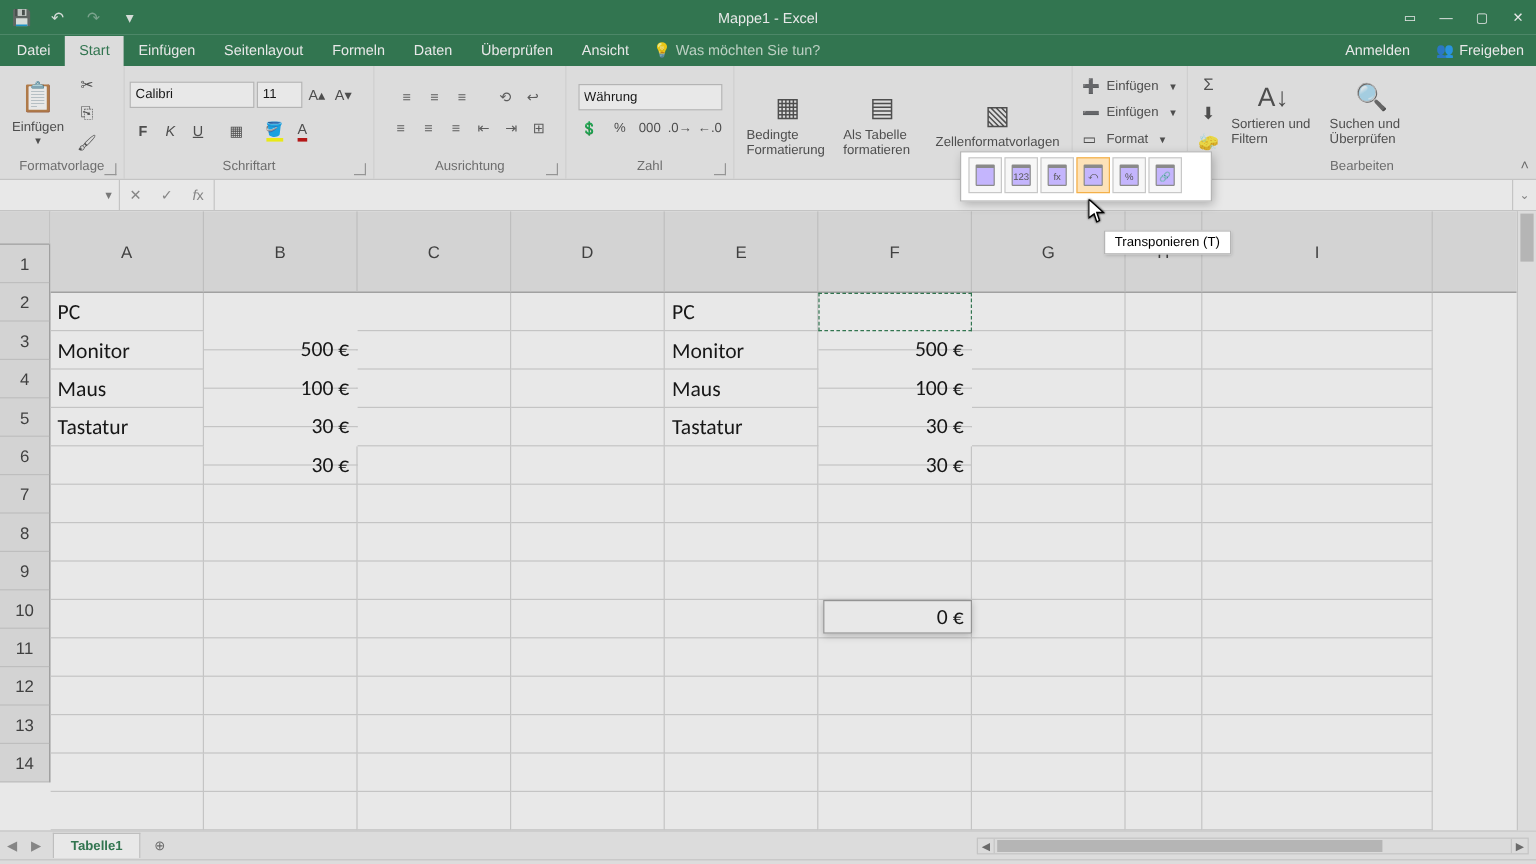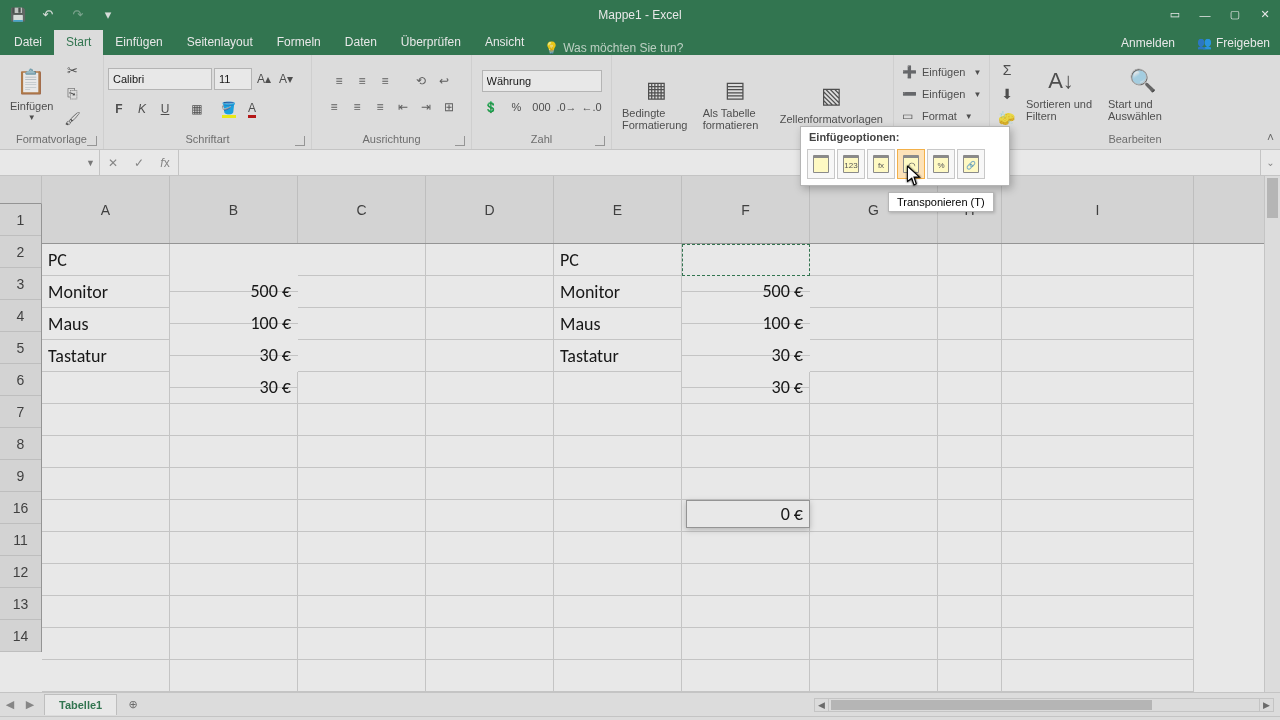--- a/index.html
+++ b/index.html
@@ -9,21 +9,21 @@
 .titlebar { height: 29px; background: #217346; display: flex; align-items: center; color: #fff; position: relative; }
 .titlebar .qat { display: flex; align-items: center; gap: 2px; padding: 0 4px; }
 .titlebar .qat .q { width: 28px; height: 26px; display: flex; align-items: center; justify-content: center; font-size: 13px; opacity: .9; }
 .titlebar .qat .q.disabled { opacity: .4; }
 .titlebar .title { position: absolute; left: 50%; transform: translateX(-50%); font-size: 12px; }
 .titlebar .wincontrols { margin-left: auto; display: flex; }
 .titlebar .wincontrols .wc { width: 30px; height: 29px; display: flex; align-items: center; justify-content: center; font-size: 11px; }
 .titlebar .wincontrols .wc.close { width: 30px; }
 
 
-.ribbon-tabs { height: 26px; background: #217346; display: flex; align-items: flex-end; padding-left: 2px; font-size: 12px; }
+.ribbon-tabs { height: 26px; background: #217346; display: flex; align-items: center; padding-left: 2px; font-size: 12px; }
 .ribbon-tabs .tab { padding: 5px 12px 6px 12px; color: #fff; cursor: pointer; }
 .ribbon-tabs .tab.file { background: transparent; }
 .ribbon-tabs .tab.active { background: #f1f1f1; color: #217346; }
 .ribbon-tabs .tellme { color: #c9e1d1; margin-left: 8px; display: flex; align-items: center; gap: 4px; }
 .ribbon-tabs .tellme .bulb { font-size: 12px; }
 .ribbon-tabs .spacer { flex: 1; }
 .ribbon-tabs .signin { color: #fff; padding: 5px 12px; }
 .ribbon-tabs .share { color: #fff; padding: 5px 10px; display: flex; align-items: center; gap: 4px; }
 
 
@@ -105,21 +105,21 @@
 
 .vscroll { width:16px; background:#f1f1f1; border-left:1px solid #d4d4d4; position:relative;}
 .vscroll .thumb{ position:absolute; top:2px; left:2px; right:2px; height:40px; background:#c1c1c1;}
 
 
 .popup { position:absolute; background:#fff; border:1px solid #b5b5b5; box-shadow: 2px 3px 8px rgba(0,0,0,.25); font-size:11px; z-index:50;}
 .popup .ptitle { padding:4px 8px 2px 8px; font-weight:bold; color:#444;}
 .popup .prow { display:flex; gap:2px; padding:4px 6px 6px 6px;}
 .popup .pbtn { width:28px; height:30px; border:1px solid #c8c8c8; background:#f7f7f7; display:flex; flex-direction:column; align-items:center; justify-content:center; font-size:9px; position:relative;}
 .popup .pbtn.active { border:1px solid #f3b049; background:#fde2b8;}
-.popup .pbtn .clip { width:16px; height:18px; background:#fef9c3; border:1px solid #8a8a8a; border-top:3px solid #8a8a8a; border-radius:1px; display:flex;align-items:center;justify-content:center; font-size:8px; color:#555;}
+.popup .pbtn .clip { width:16px; height:18px; background:#c4b5fd; border:1px solid #8a8a8a; border-top:3px solid #8a8a8a; border-radius:1px; display:flex;align-items:center;justify-content:center; font-size:8px; color:#555;}
 .tooltip { position:absolute; background:#fff; border:1px solid #b5b5b5; padding:3px 8px; font-size:11px; white-space:nowrap; box-shadow:1px 1px 3px rgba(0,0,0,.2); z-index:60;}
 
 
 .sheettabs { height:24px; border-top:1px solid #d4d4d4; display:flex; align-items:center; background:#f1f1f1; font-size:11px;}
 .sheettabs .navbtn{ width:20px; text-align:center; color:#888;}
 .sheettabs .tabst { display:flex; align-items:center; margin-left:4px;}
 .sheettabs .stab { padding:4px 14px; background:#fff; border:1px solid #ccc; border-bottom:none; font-weight:bold; color:#217346;}
 .sheettabs .addtab{ width:20px; height:20px; display:flex;align-items:center;justify-content:center; margin-left:6px; color:#666; border:1px solid transparent;}
 .sheettabs .hsb { flex:1; margin:0 6px; height:14px; background:#efefef; border:1px solid #d4d4d4; position:relative;}
 .sheettabs .hsb .hthumb{ position:absolute; left:2px; top:1px; bottom:1px; width:70%; background:#c1c1c1;}
@@ -305,21 +305,21 @@
         <div class="eic">Σ</div>
         <div class="eic">⬇</div>
         <div class="eic">🧽</div>
       </div>
       <div class="style-big">
         <div class="ic">A↓</div>
         <span style="max-width:70px">Sortieren und Filtern</span>
       </div>
       <div class="style-big">
         <div class="ic">🔍</div>
-        <span style="max-width:70px">Start und Auswählen</span>
+        <span style="max-width:70px">Suchen und Überprüfen</span>
       </div>
     </div>
     <div class="glabel">Bearbeiten</div>
   </div>
   <div class="ribbon-collapse">˄</div>
 </div>
 
 <div class="fbar">
   <div class="namebox">
       <span></span>
@@ -340,21 +340,21 @@
     <div class="rowheads">
       <div class="rh">1</div>
       <div class="rh">2</div>
       <div class="rh">3</div>
       <div class="rh">4</div>
       <div class="rh">5</div>
       <div class="rh">6</div>
       <div class="rh">7</div>
       <div class="rh">8</div>
       <div class="rh">9</div>
-      <div class="rh">16</div>
+      <div class="rh">10</div>
       <div class="rh">11</div>
       <div class="rh">12</div>
       <div class="rh">13</div>
       <div class="rh">14</div>
     </div>
   </div>
   <div style="flex:1; display:flex; flex-direction:column; overflow:hidden;">
     <div class="colheads">
       <div class="ch cA">A</div>
       <div class="ch cB">B</div>
@@ -552,21 +552,20 @@
   </div>
 </div>
 
 <div class="statusbar">
   
 </div>
 
 <div class="dim"></div>
 
 <div class="popup" style="left:800px; top:126px; width:210px;">
-  <div class="ptitle">Einfügeoptionen:</div>
   <div class="prow">
     <div class="pbtn">
         <div class="clip"></div>
       </div>
     <div class="pbtn">
         <div class="clip">123</div>
       </div>
     <div class="pbtn">
         <div class="clip">fx</div>
       </div>
@@ -574,19 +573,19 @@
         <div class="clip">⤺</div>
       </div>
     <div class="pbtn">
         <div class="clip">%</div>
       </div>
     <div class="pbtn">
         <div class="clip">🔗</div>
       </div>
   </div>
 </div>
-<div class="tooltip" style="left:888px; top:192px;">Transponieren (T)</div>
+<div class="tooltip" style="left:920px; top:192px;">Transponieren (T)</div>
 
 <div class="cursor" style="left:907px; top:166px;">
   <svg viewBox="0 0 12 18" width="14" height="20">
       <path d="M0,0 L0,14 L4,11 L6,17 L8,16 L6,10 L11,10 Z" fill="#fff" stroke="#000" stroke-width="1"></path>
     </svg>
 </div>
 
 </body></html>

